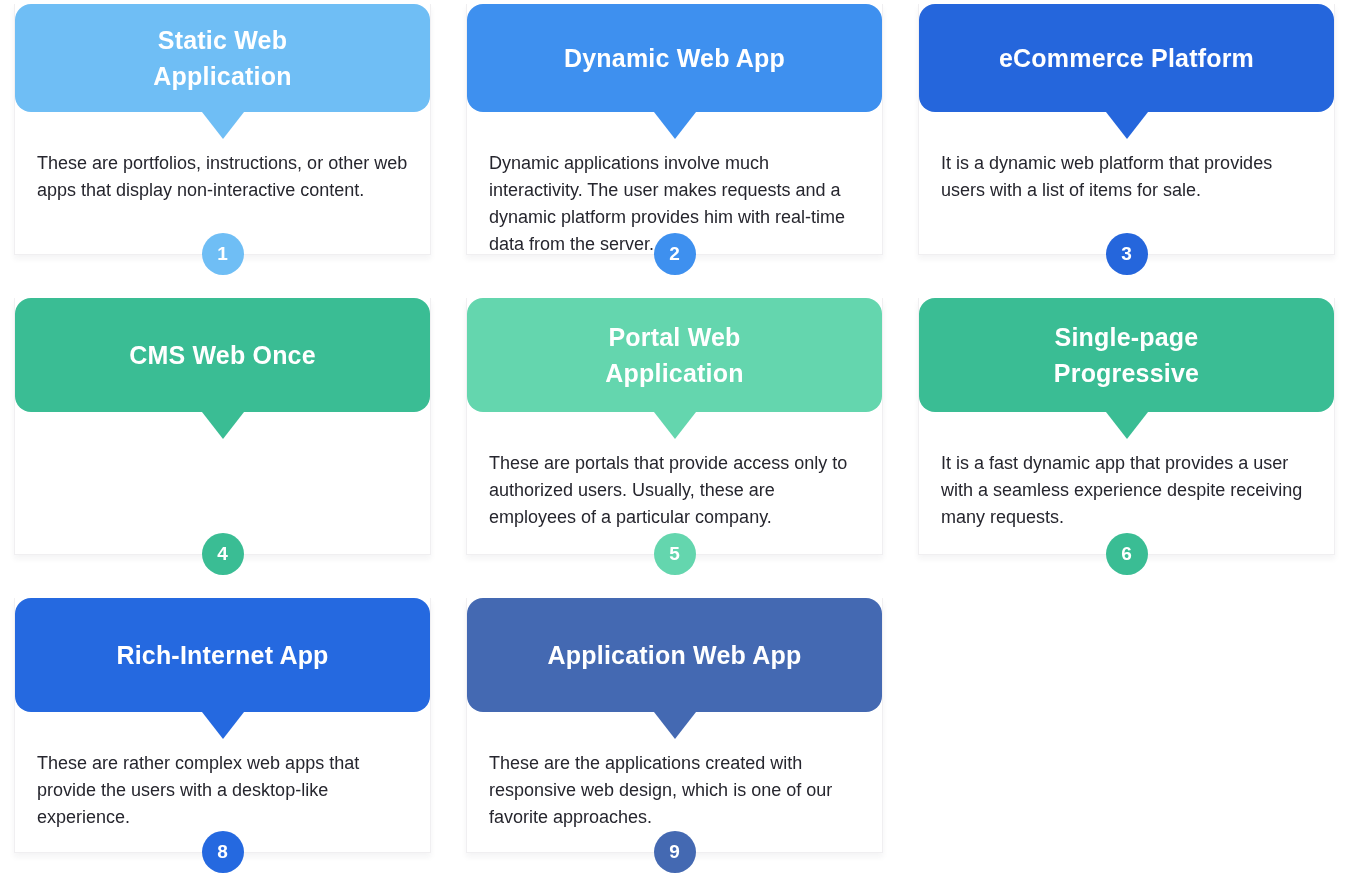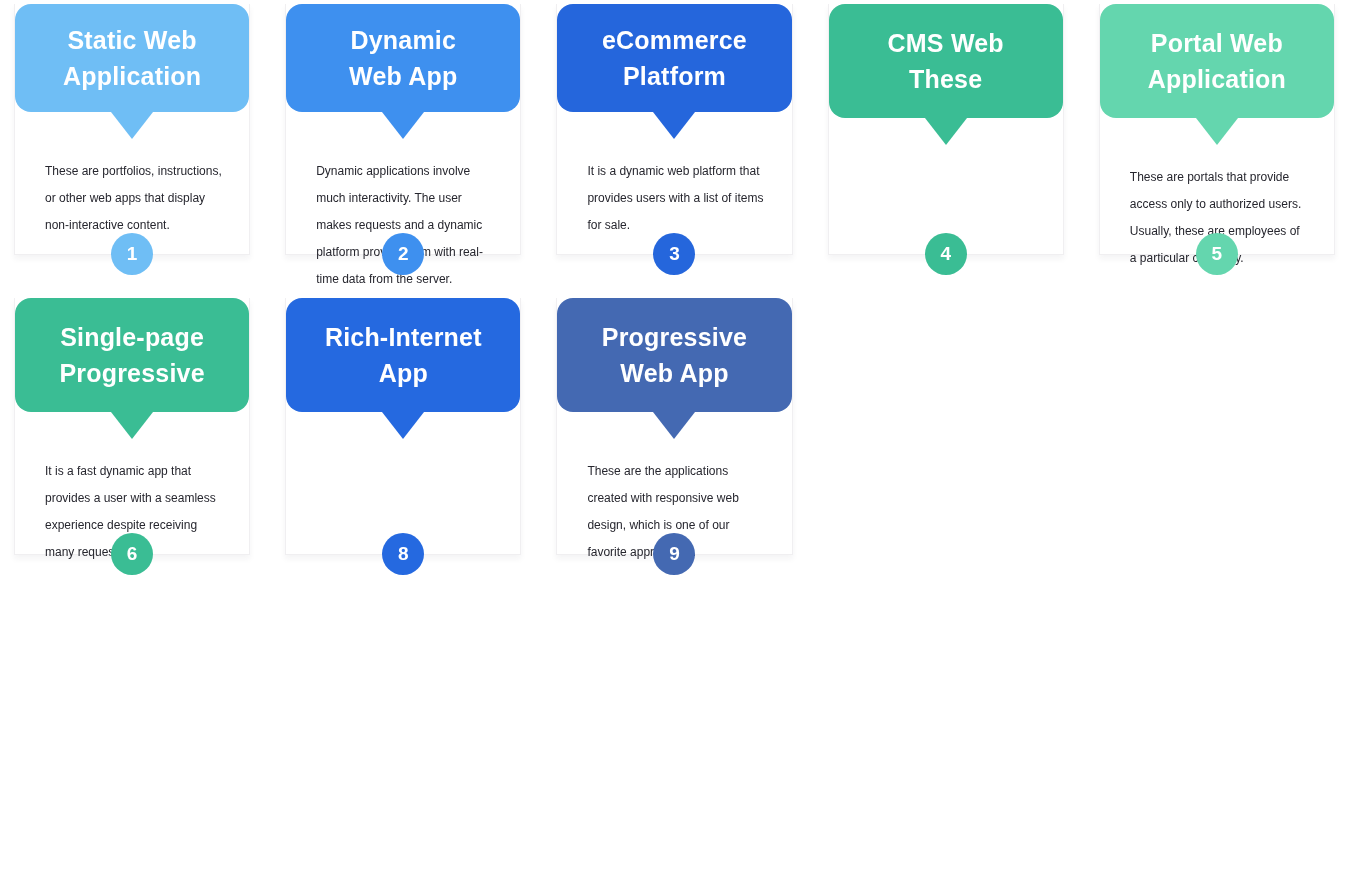--- a/index.html
+++ b/index.html
@@ -5,21 +5,21 @@
   html, body { margin: 0; padding: 0; }
   body {
     width: 1360px;
     height: 880px;
     background: var(--page-bg, #ffffff);
     font-family: "Liberation Sans", sans-serif;
     overflow: hidden;
   }
   .grid {
     display: grid;
-    grid-template-columns: repeat(5, 1fr);
+    grid-template-columns: repeat(3, 1fr);
     grid-template-rows: 251px 257px 255px;
     column-gap: 35px;
     row-gap: 43px;
     padding: 4px 25px 0 14px;
   }
   .card {
     position: relative;
     background: #ffffff;
     border: 1px solid var(--border, #f0eff1);
     border-top: none;
@@ -58,22 +58,22 @@
     font-weight: bold;
     text-align: center;
     white-space: pre-line;
     letter-spacing: 0.2px;
   }
   .desc {
     position: absolute;
     left: 18px;
     right: 14px;
     top: calc(var(--hh) + 34px);
-    margin: 12px;
-    font-size: 12px;
+    margin: 4px;
+    font-size: 18px;
     line-height: 27px;
     color: var(--body-text, #26262e);
   }
   .badge {
     position: absolute;
     left: 50%;
     bottom: 0;
     transform: translate(-50%, 50%);
     width: 42px;
     height: 42px;
@@ -112,21 +112,21 @@
   <article class="card r1" style="--c: #2566DC;">
     <header class="bubble">
       <h2 class="title">eCommerce Platform</h2>
     </header>
     <p class="desc">It is a dynamic web platform that provides users with a list of items for sale.</p>
     <span class="badge">3</span>
   </article>
 
   <article class="card r2" style="--c: #3ABD94;">
     <header class="bubble">
-      <h2 class="title">CMS Web These</h2>
+      <h2 class="title">CMS Web Once</h2>
     </header>
     <span class="badge">4</span>
   </article>
 
   <article class="card r2" style="--c: #64D6AE;">
     <header class="bubble">
       <h2 class="title">Portal Web
 Application</h2>
     </header>
     <p class="desc">These are portals that provide access only to authorized users. Usually, these are employees of a particular company.</p>
@@ -140,24 +140,25 @@
     </header>
     <p class="desc">It is a fast dynamic app that provides a user with a seamless experience despite receiving many requests.</p>
     <span class="badge">6</span>
   </article>
 
 
   <article class="card r3" style="--c: #2569E0;">
     <header class="bubble">
       <h2 class="title">Rich-Internet App</h2>
     </header>
+    <p class="desc">These are rather complex web apps that provide the users with a desktop-like experience.</p>
     <span class="badge">8</span>
   </article>
 
   <article class="card r3" style="--c: #4469B2;">
     <header class="bubble">
-      <h2 class="title">Progressive Web App</h2>
+      <h2 class="title">Application Web App</h2>
     </header>
     <p class="desc">These are the applications created with responsive web design, which is one of our favorite approaches.</p>
     <span class="badge">9</span>
   </article>
 
 </main>
 
 </body></html>

